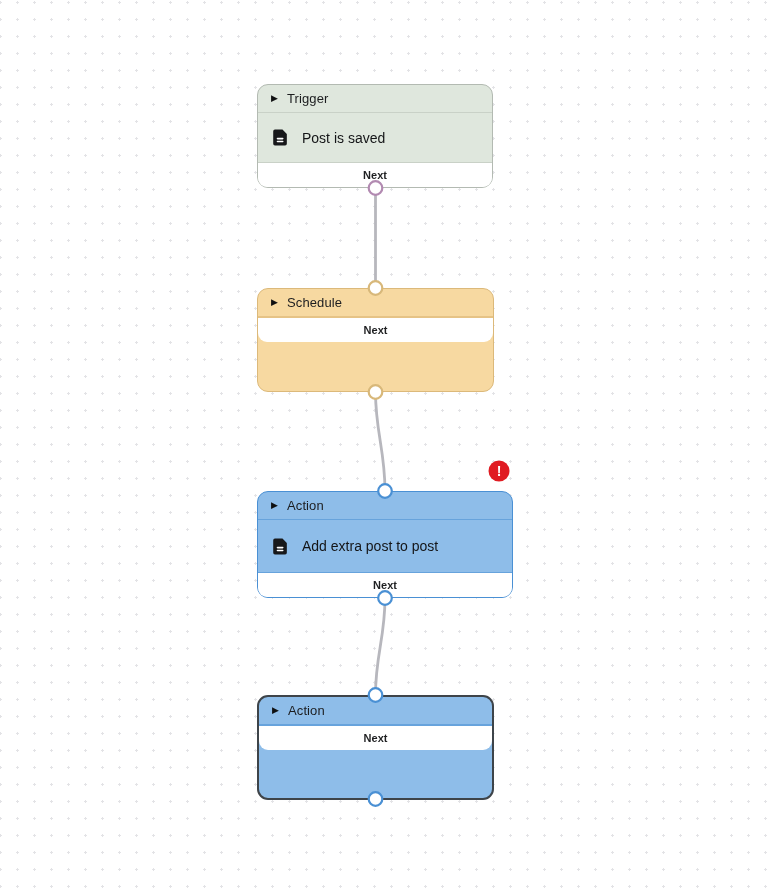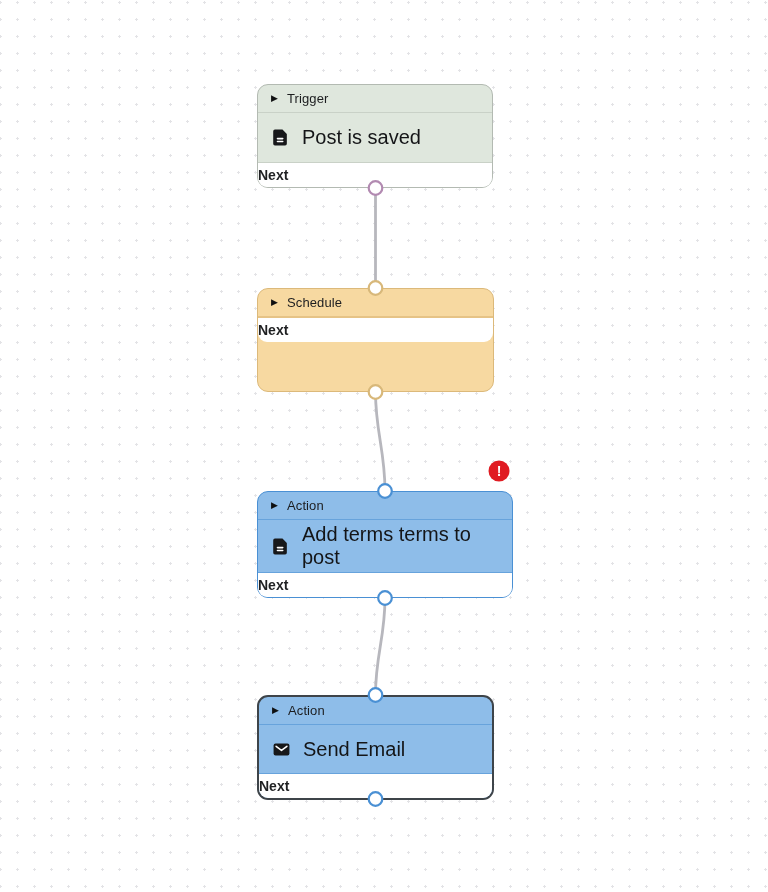--- a/index.html
+++ b/index.html
@@ -20,27 +20,27 @@
   }
   .node.selected{border-width:2px;}
   .node-header{
     height:27px;flex:0 0 27px;display:flex;align-items:center;gap:9px;
     padding:0 13px;border-bottom:1px solid var(--sep);
     font-size:13px;color:#1c1d1f;letter-spacing:.1px;
   }
   .tri{font-size:9px;line-height:1;color:#0f1011;transform:translateY(-0.5px);cursor:pointer;}
   .node-body{
     flex:1;display:flex;align-items:center;gap:12px;padding:0 13px;
-    font-size:20px;color:#141517;
+    font-size:14px;color:#141517;
   }
   .node-body .icon{display:flex;align-items:center;}
   .node-footer{
     height:24px;flex:0 0 24px;background:#ffffff;border-top:1px solid var(--sep);
-    display:flex;align-items:center;justify-content:flex-start;
-    font-size:14px;font-weight:700;color:#1f2022;
+    display:flex;align-items:center;justify-content:center;
+    font-size:11px;font-weight:700;color:#1f2022;
     border-radius:0 0 9px 9px;
   }
   .n0{left:257px;top:84px;width:236px;height:104px;}
   .n1{left:257px;top:288px;width:237px;height:104px;}
   .n2{left:257px;top:491px;width:256px;height:107px;}
   .n3{left:257px;top:695px;width:237px;height:105px;}
   svg.layer{position:absolute;left:0;top:0;width:768px;height:892px;pointer-events:none;}
   .edge{fill:none;stroke-width:2.8;stroke-linecap:round;}
   .port{fill:#ffffff;stroke-width:2.2;}
   .badge-text{font-family:"Liberation Sans",sans-serif;font-size:14px;font-weight:bold;fill:#ffffff;text-anchor:middle;}
@@ -86,40 +86,31 @@
       <span>Action</span>
     </div>
     <div class="node-body">
       <span class="icon">
         <svg viewBox="0 0 24 24" width="19" height="19">
             <path d="M5 2h9.5L20 7.5V20a2.2 2.2 0 0 1-2.2 2.2H5A2.2 2.2 0 0 1 2.8 20V4.2A2.2 2.2 0 0 1 5 2z" fill="#17181a"></path>
             <rect x="7.2" y="12.4" width="8.6" height="2" rx="1" fill="#fff"></rect>
             <rect x="7.2" y="16.1" width="8.6" height="2" rx="1" fill="#fff"></rect>
           </svg>
       </span>
-      <span>Add terms terms to post</span>
+      <span>Add extra post to post</span>
     </div>
     <div class="node-footer">
       <span>Next</span>
     </div>
   </div>
 
   <div class="node n3 selected" style="--bg: #8ebde9; --border: #3e4449; --sep: #67a3dc;">
     <div class="node-header">
       <span class="tri">▶</span>
       <span>Action</span>
-    </div>
-    <div class="node-body">
-      <span class="icon">
-        <svg viewBox="0 0 24 24" width="19" height="19">
-            <rect x="2" y="4.5" width="20" height="15" rx="2.5" fill="#17181a"></rect>
-            <path d="M5.2 8l6.8 5.1L18.8 8" fill="none" stroke="#fff" stroke-width="2" stroke-linecap="round" stroke-linejoin="round"></path>
-          </svg>
-      </span>
-      <span>Send Email</span>
     </div>
     <div class="node-footer">
       <span>Next</span>
     </div>
   </div>
 
   <svg class="layer" width="768" height="892" viewBox="0 0 768 892">
     <path class="edge" d="M375.5 188 L375.5 288" stroke="#b7b7bd"></path>
     <path class="edge" d="M375.5 392 C375.5 432 385 450 385 491" stroke="#b7b7bd"></path>
     <path class="edge" d="M385 598 C385 638 375.5 655 375.5 695" stroke="#b7b7bd"></path>

